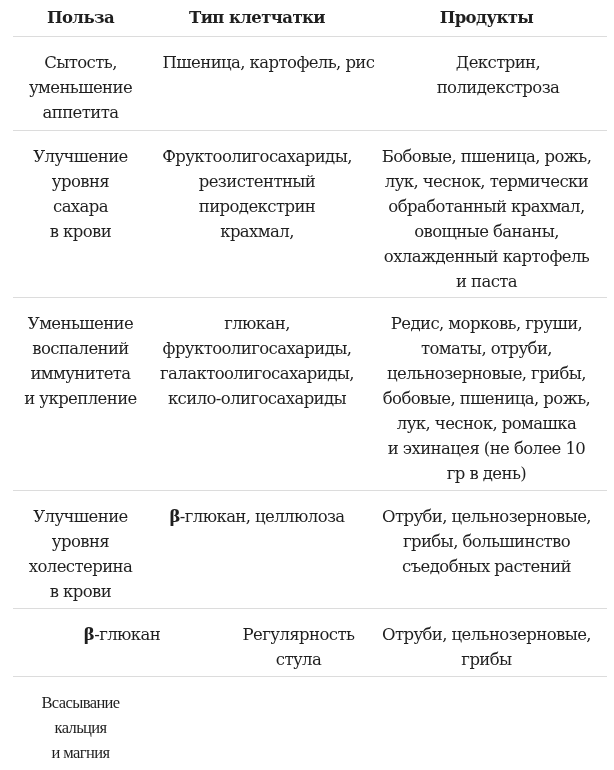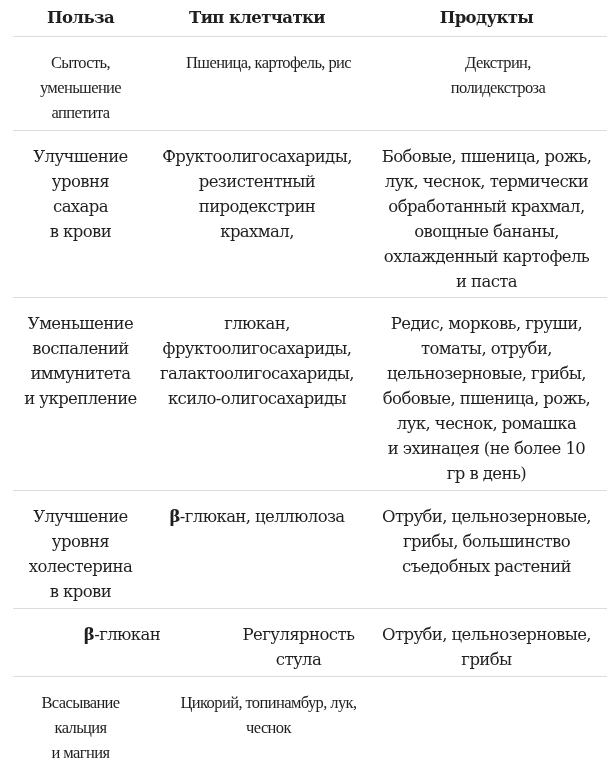--- a/index.html
+++ b/index.html
@@ -53,21 +53,21 @@
 <body>
 
 <div class="table">
 
   <div class="row header" style="height:37px;">
     <div class="cell c1">Польза</div>
     <div class="cell c2">Тип клетчатки</div>
     <div class="cell c3">Продукты</div>
   </div>
 
-  <div class="row" style="height:94px;font-family:Liberation Serif, serif;">
+  <div class="row" style="height:94px;">
     <div class="cell c1">
       <span class="line">Сытость,</span>
       <span class="line">уменьшение</span>
       <span class="line">аппетита</span>
     </div>
     <div class="cell c3">
       <span class="line">Пшеница, картофель, рис</span>
     </div>
     <div class="cell c2">
       <span class="line">Декстрин,</span>
@@ -152,19 +152,15 @@
       <span class="line">грибы</span>
     </div>
   </div>
 
   <div class="row" style="height:93px;font-family:Liberation Serif, serif;">
     <div class="cell c1">
       <span class="line">Всасывание</span>
       <span class="line">кальция</span>
       <span class="line">и магния</span>
     </div>
-    <div class="cell c3">
-      <span class="line">Цикорий, топинамбур, лук,</span>
-      <span class="line">чеснок</span>
-    </div>
   </div>
 
 </div>
 
 </body></html>

